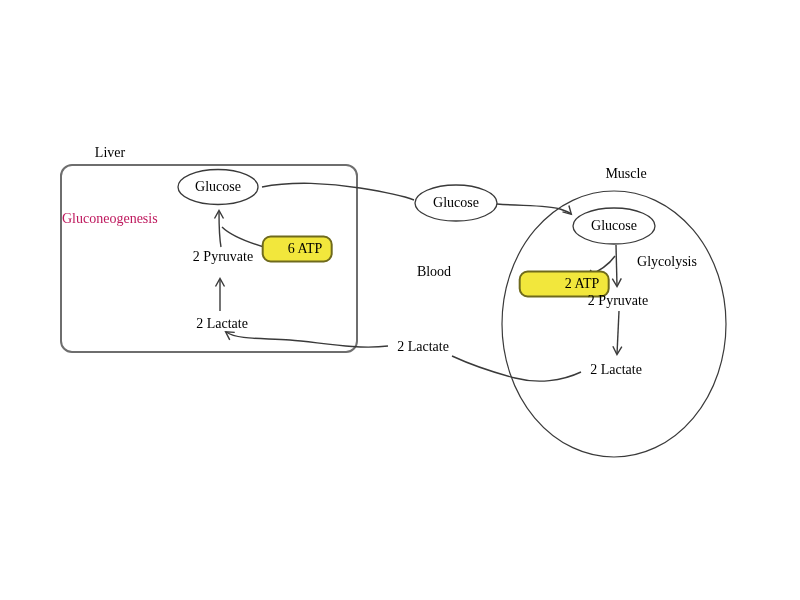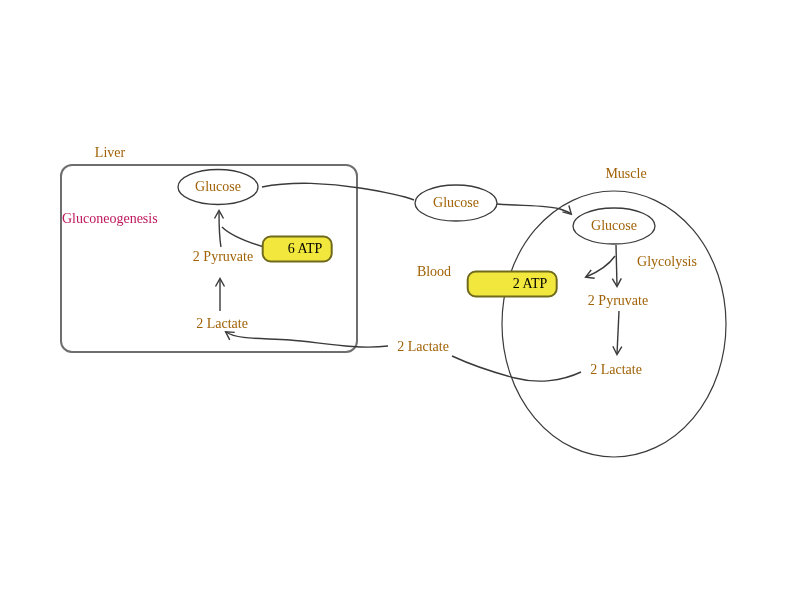--- a/index.html
+++ b/index.html
@@ -20,21 +20,21 @@
     position: absolute;
     left: 0;
     top: 0;
   }
   .lbl {
     position: absolute;
     transform: translate(-50%, -50%);
     font-size: 14px;
     line-height: 1;
     white-space: nowrap;
-    color: #a16207;
+    color: #000000;
   }
   .lbl-left {
     position: absolute;
     transform: translateY(-50%);
     font-size: 14px;
     line-height: 1;
     white-space: nowrap;
     color: #be185d;
   }
   .atp {
@@ -98,17 +98,17 @@
   <div class="atp" style="left:297px; top:249px;padding-left:24px;">6 ATP</div>
   <div class="lbl" style="left:222px; top:324px;">2 Lactate</div>
 
   <div class="lbl" style="left:434px; top:272px;">Blood</div>
   <div class="lbl" style="left:456px; top:203px;">Glucose</div>
   <div class="lbl" style="left:423px; top:347px;">2 Lactate</div>
 
   <div class="lbl" style="left:626px; top:174px;">Muscle</div>
   <div class="lbl" style="left:614px; top:226px;">Glucose</div>
   <div class="lbl" style="left:667px; top:262px;">Glycolysis</div>
-  <div class="atp" style="left:512px; top:284px;padding-left:44px;">2 ATP</div>
+  <div class="atp" style="left:564px; top:284px;padding-left:44px;">2 ATP</div>
   <div class="lbl" style="left:618px; top:301px;">2 Pyruvate</div>
   <div class="lbl" style="left:616px; top:370px;">2 Lactate</div>
 
 </div>
 
 </body></html>

